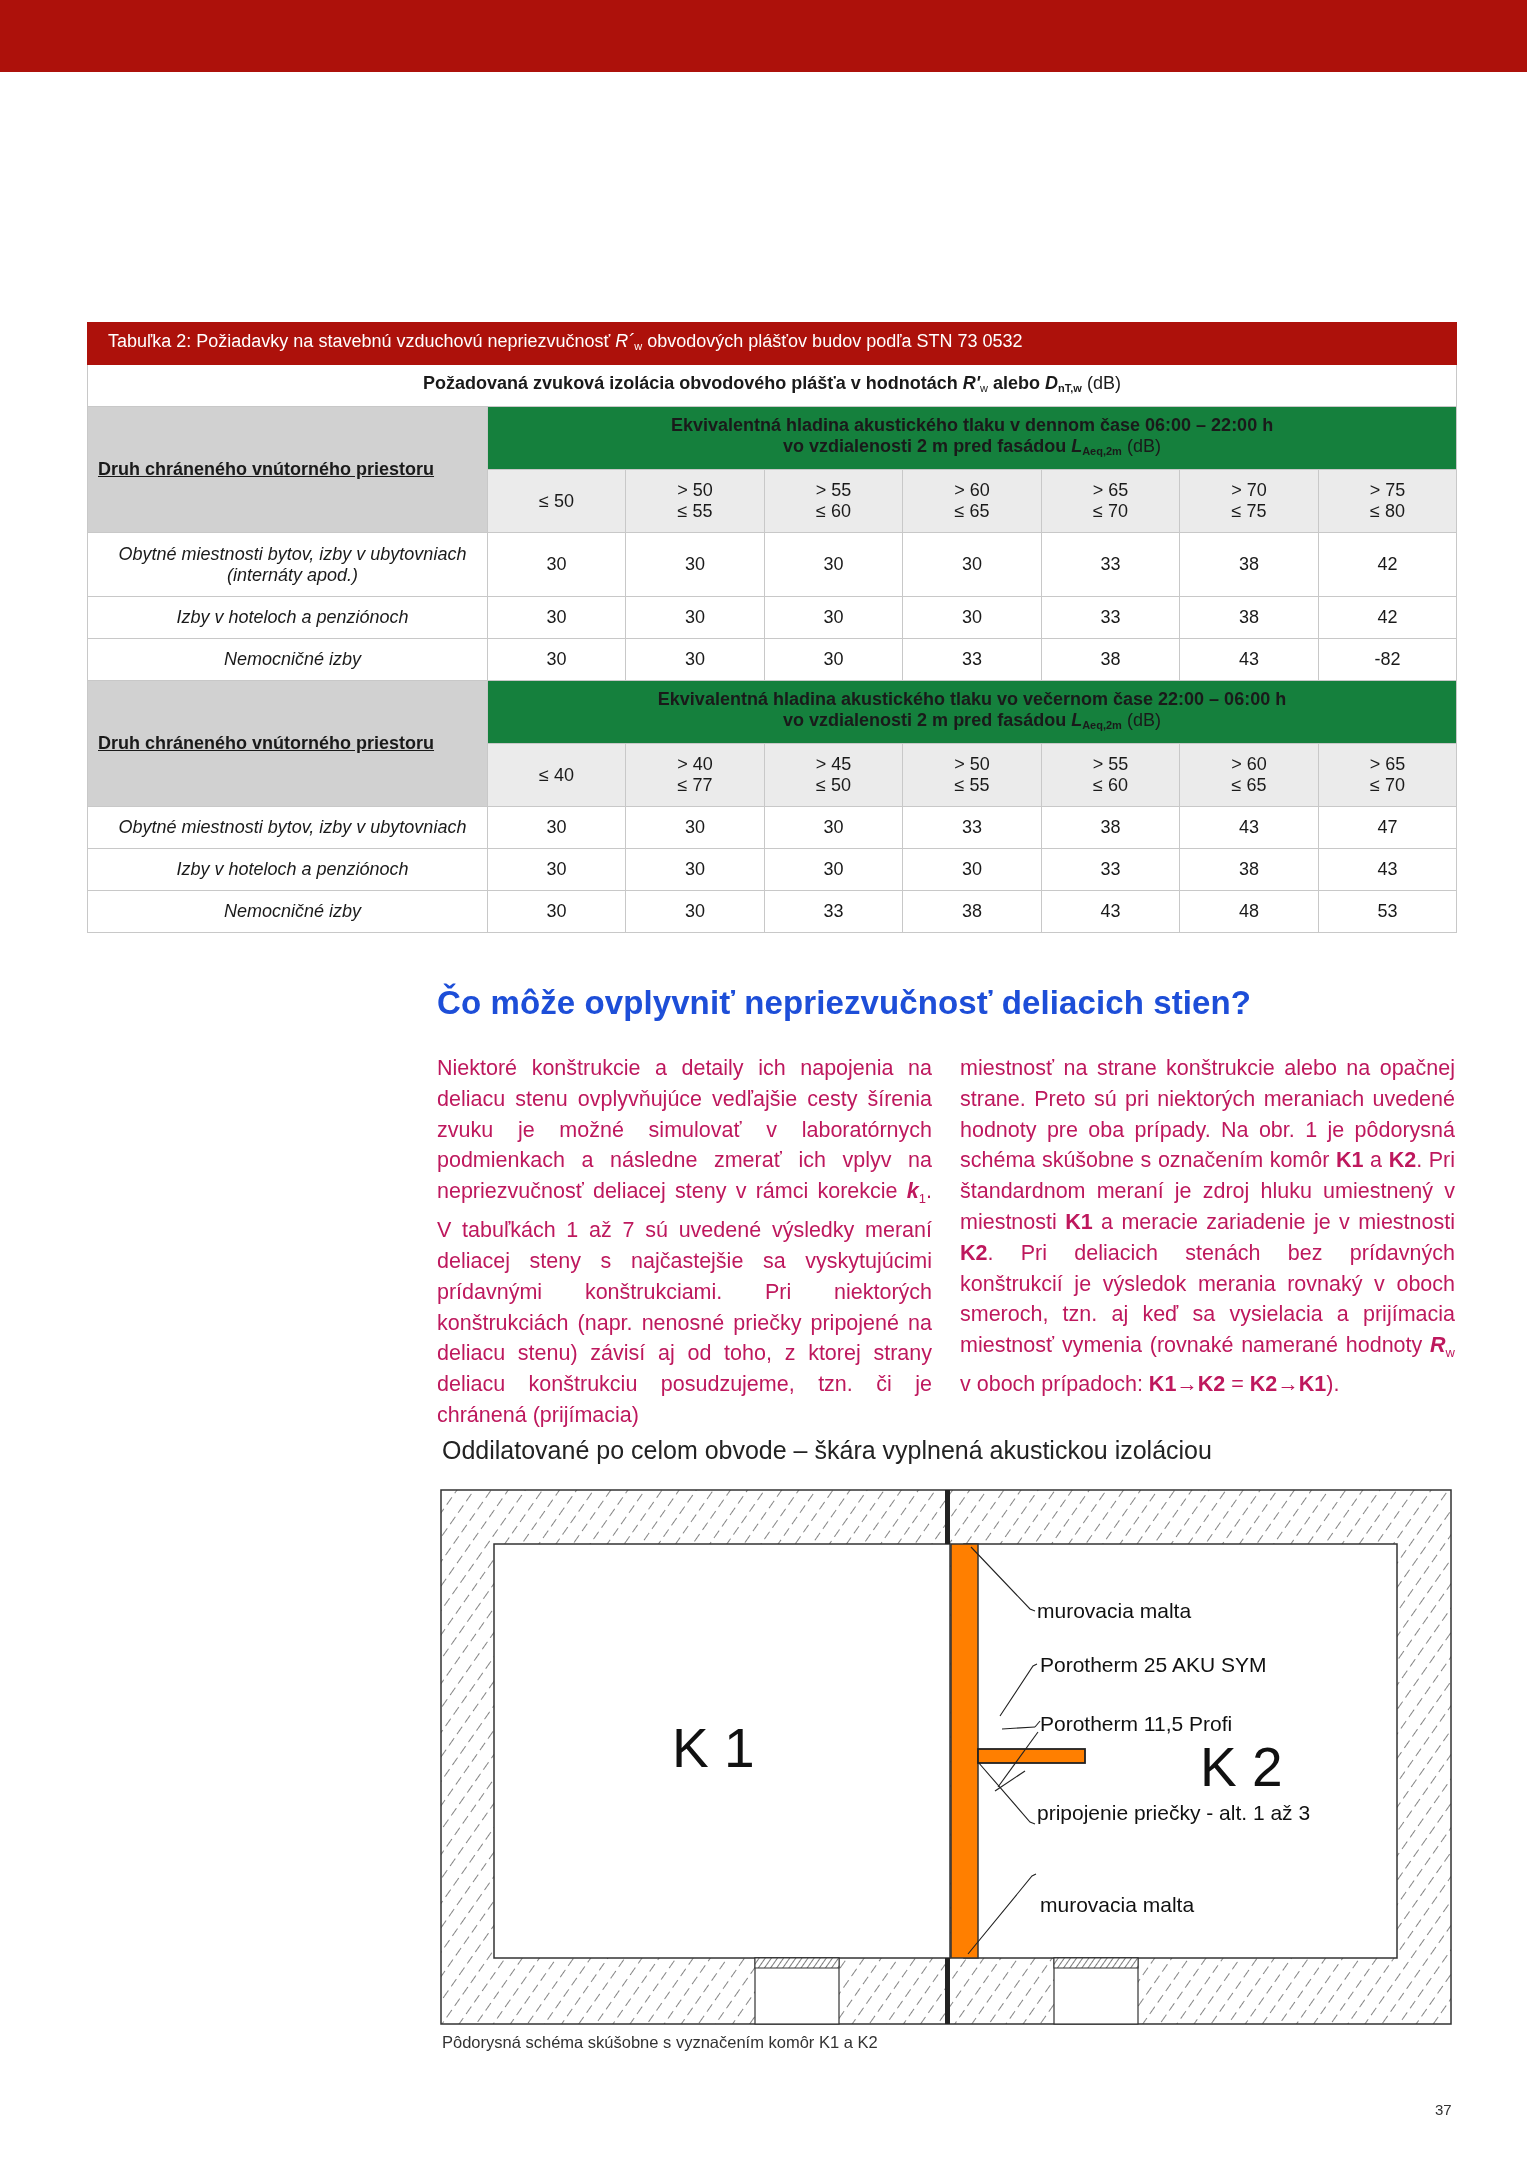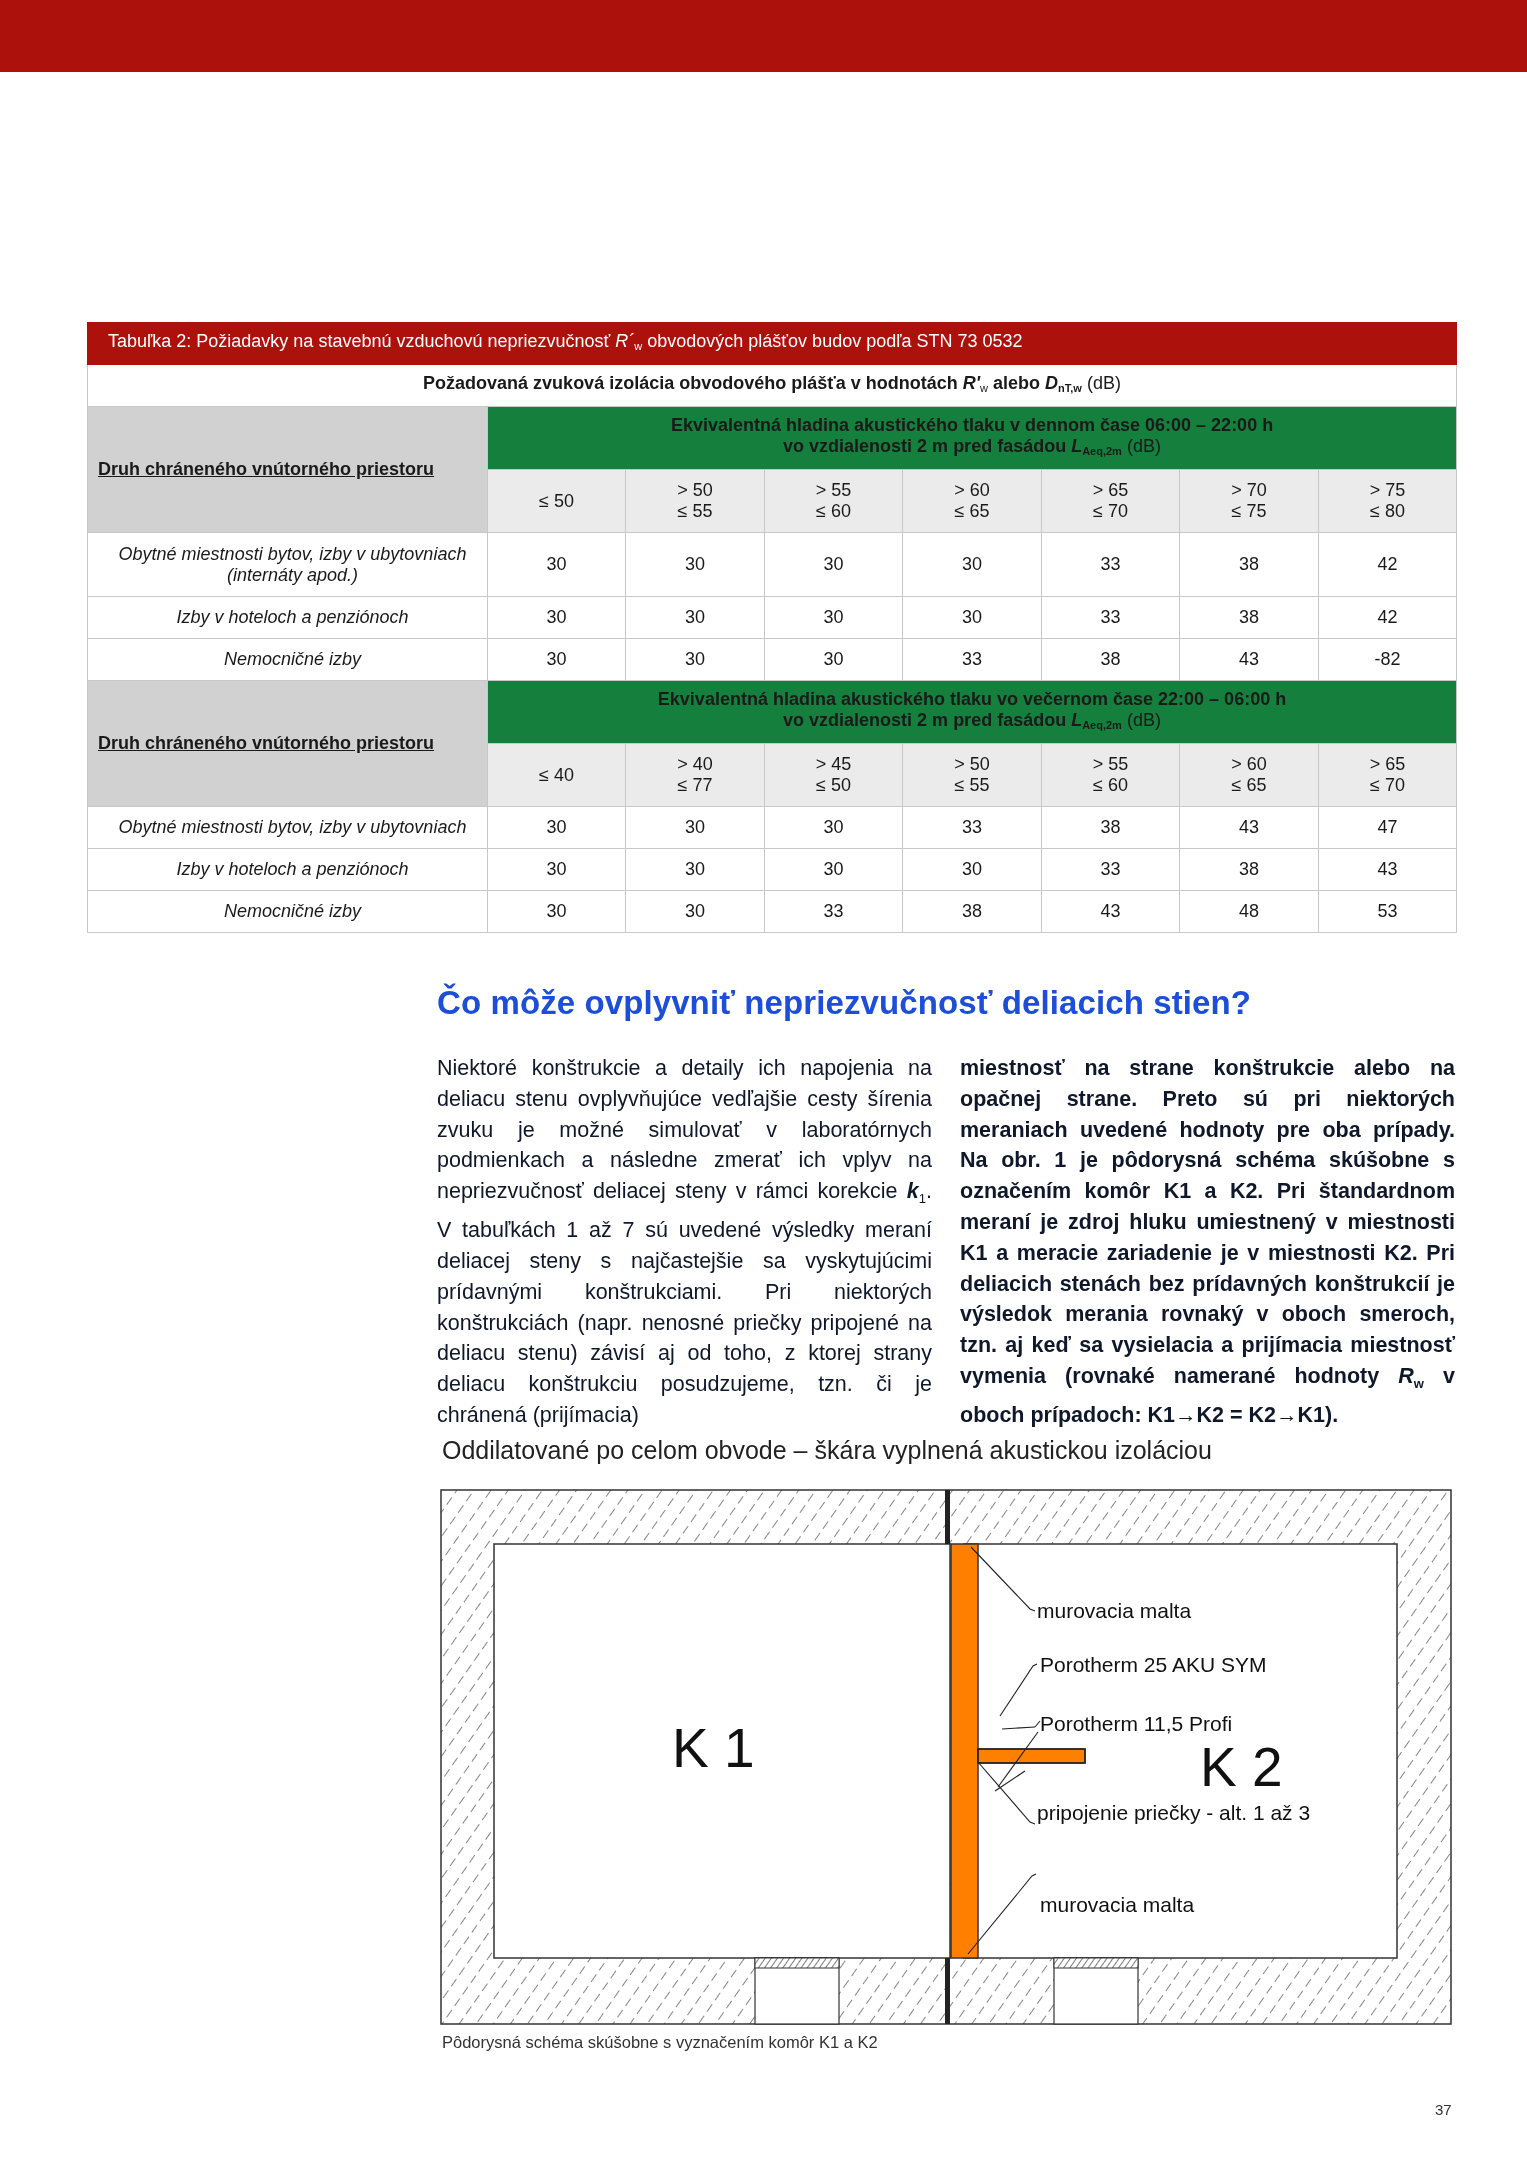--- a/index.html
+++ b/index.html
@@ -15,23 +15,23 @@
   .tbl .druh { background: #d1d1d1; text-align: left; padding-left: 10px; font-weight: bold; text-decoration: underline; }
   .tbl .grp { background: #15803d; height: 63px; font-weight: bold; }
   .tbl .sub { background: #ebebeb; height: 63px; }
   .tbl .lbl { text-align: center; padding-left: 10px; font-style: italic; }
   .tbl .dr { height: 42px; }
   .tbl .dr2 { height: 64px; }
   .thin { font-weight: normal !important; }
   sub.s { font-size: 11px; vertical-align: -3px; }
 
   .h2 { position: absolute; left: 437px; top: 984px; font-size: 33px; font-weight: bold; color: #1d4ed8; letter-spacing: 0.1px; }
-  .col { position: absolute; top: 1053px; width: 495px; font-size: 21.5px; line-height: 30.8px; text-align: justify; color: #0f172a; }
+  .col { position: absolute; top: 1053px; width: 495px; font-size: 21.5px; line-height: 30.8px; text-align: justify; color: #be185d; }
   .col.l { left: 437px; }
-  .col.r { left: 960px; font-weight: bold; }
+  .col.r { left: 960px; }
 
   .figcap-top { position: absolute; left: 442px; top: 1436px; font-size: 25px; color: #222; }
   .fig { position: absolute; left: 440px; top: 1489px; }
   .figcap-bot { position: absolute; left: 442px; top: 2033px; font-size: 16.5px; color: #333; }
   .pagenum { position: absolute; left: 1435px; top: 2101px; font-size: 15px; color: #333; }
 </style>
 </head>
 <body>
 
 <div class="topbar"></div>

